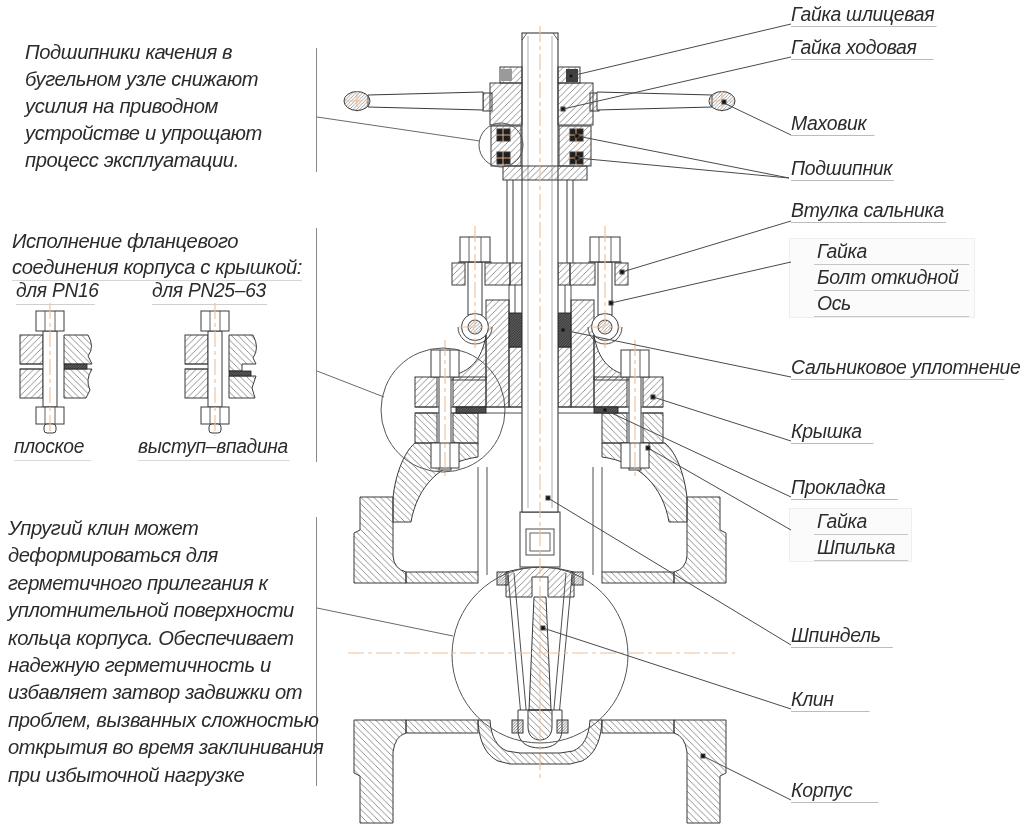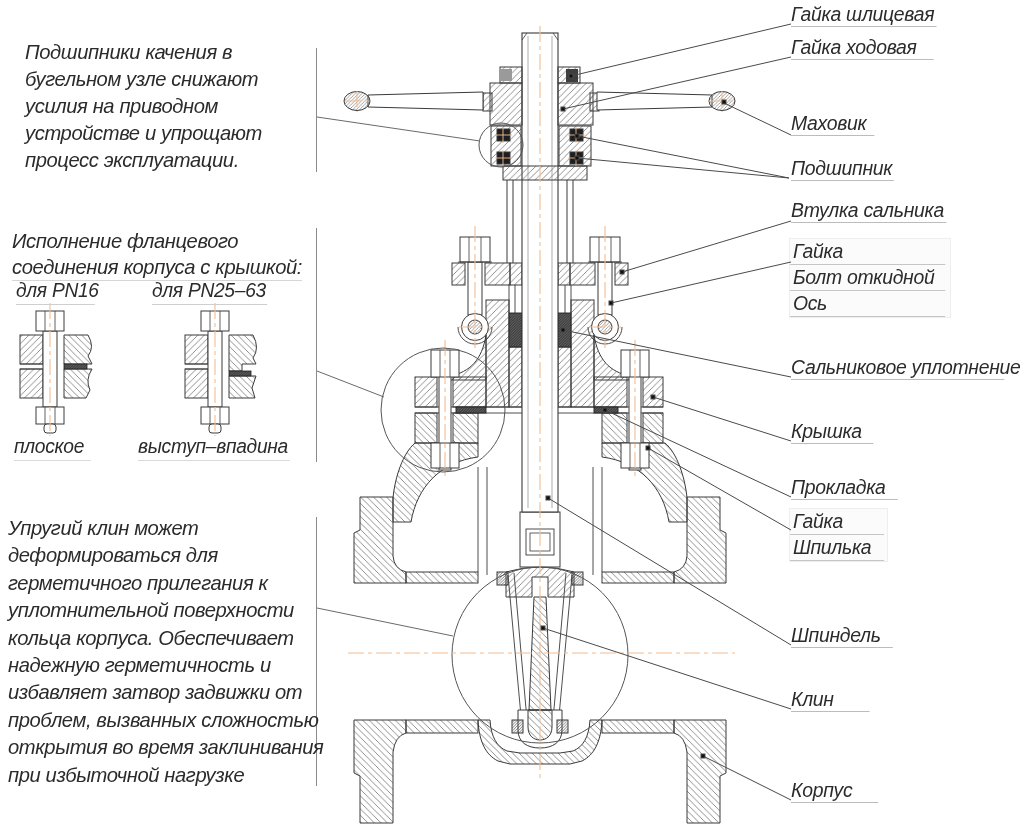--- a/index.html
+++ b/index.html
@@ -5,21 +5,21 @@
   html,body{margin:0;padding:0;background:#ffffff;}
   #sheet{position:relative;width:1024px;height:826px;background:#fff;overflow:hidden;
          font-family:"Liberation Sans",sans-serif;color:#2b2b2b;}
   #drawing{position:absolute;left:0;top:0;}
   .note{position:absolute;font-style:italic;font-size:21px;line-height:27px;
         letter-spacing:-0.4px;transform:scaleX(.96);transform-origin:left top;white-space:nowrap;}
   .note .ln{white-space:nowrap;}
   .lbl{position:absolute;font-style:italic;font-size:20px;line-height:22px;
        letter-spacing:-0.3px;white-space:nowrap;border-bottom:1px solid #bcbcbc;
        padding-bottom:1px;transform:scaleX(.97);transform-origin:left top;}
-  .lbl-group{position:absolute;background:rgba(0,0,0,0.015);border:1px solid rgba(0,0,0,0.05);}
+  .lbl-group{position:absolute;background:rgba(0,0,0,0.015);border:1px solid rgba(0,0,0,0.05);padding-left:24px;}
   .lbl-group .gitem{font-style:italic;font-size:20px;line-height:21px;letter-spacing:-0.3px;
        white-space:nowrap;border-bottom:1px solid #c6c6c6;padding:2px 0 2px 3px;
        transform:scaleX(.97);transform-origin:left top;}
   .subttl{border-bottom:1px solid #d6d6d6;}
   .pnlbl{position:absolute;font-style:italic;font-size:20px;letter-spacing:-0.3px;
        border-bottom:1px solid #cfcfcf;padding-bottom:2px;white-space:nowrap;
        transform:scaleX(.96);transform-origin:left top;}
   .cap{position:absolute;font-style:italic;font-size:20px;letter-spacing:-0.3px;
        border-bottom:1px solid #d9d9d9;padding-bottom:2px;white-space:nowrap;
        transform:scaleX(.96);transform-origin:left top;}

